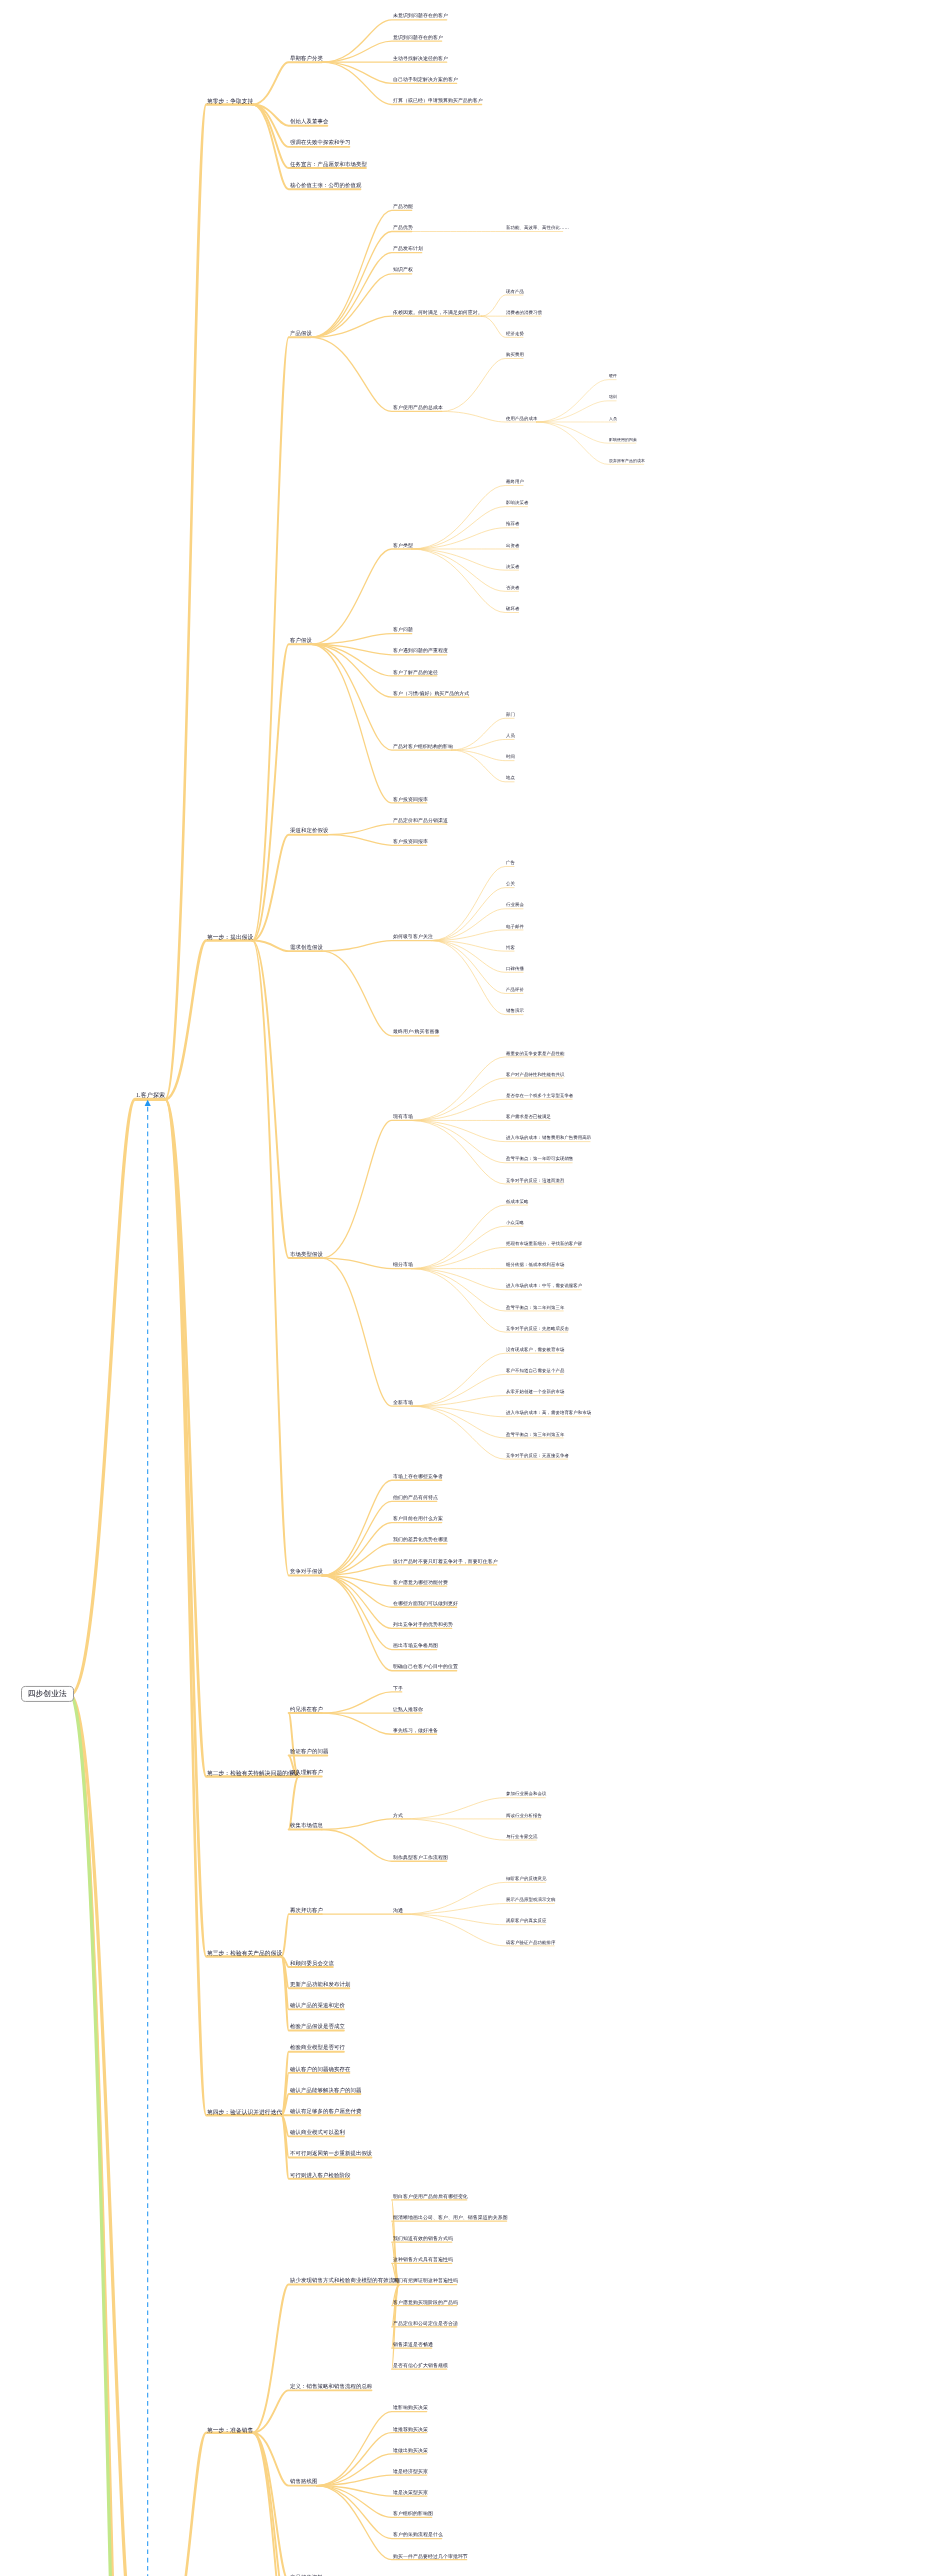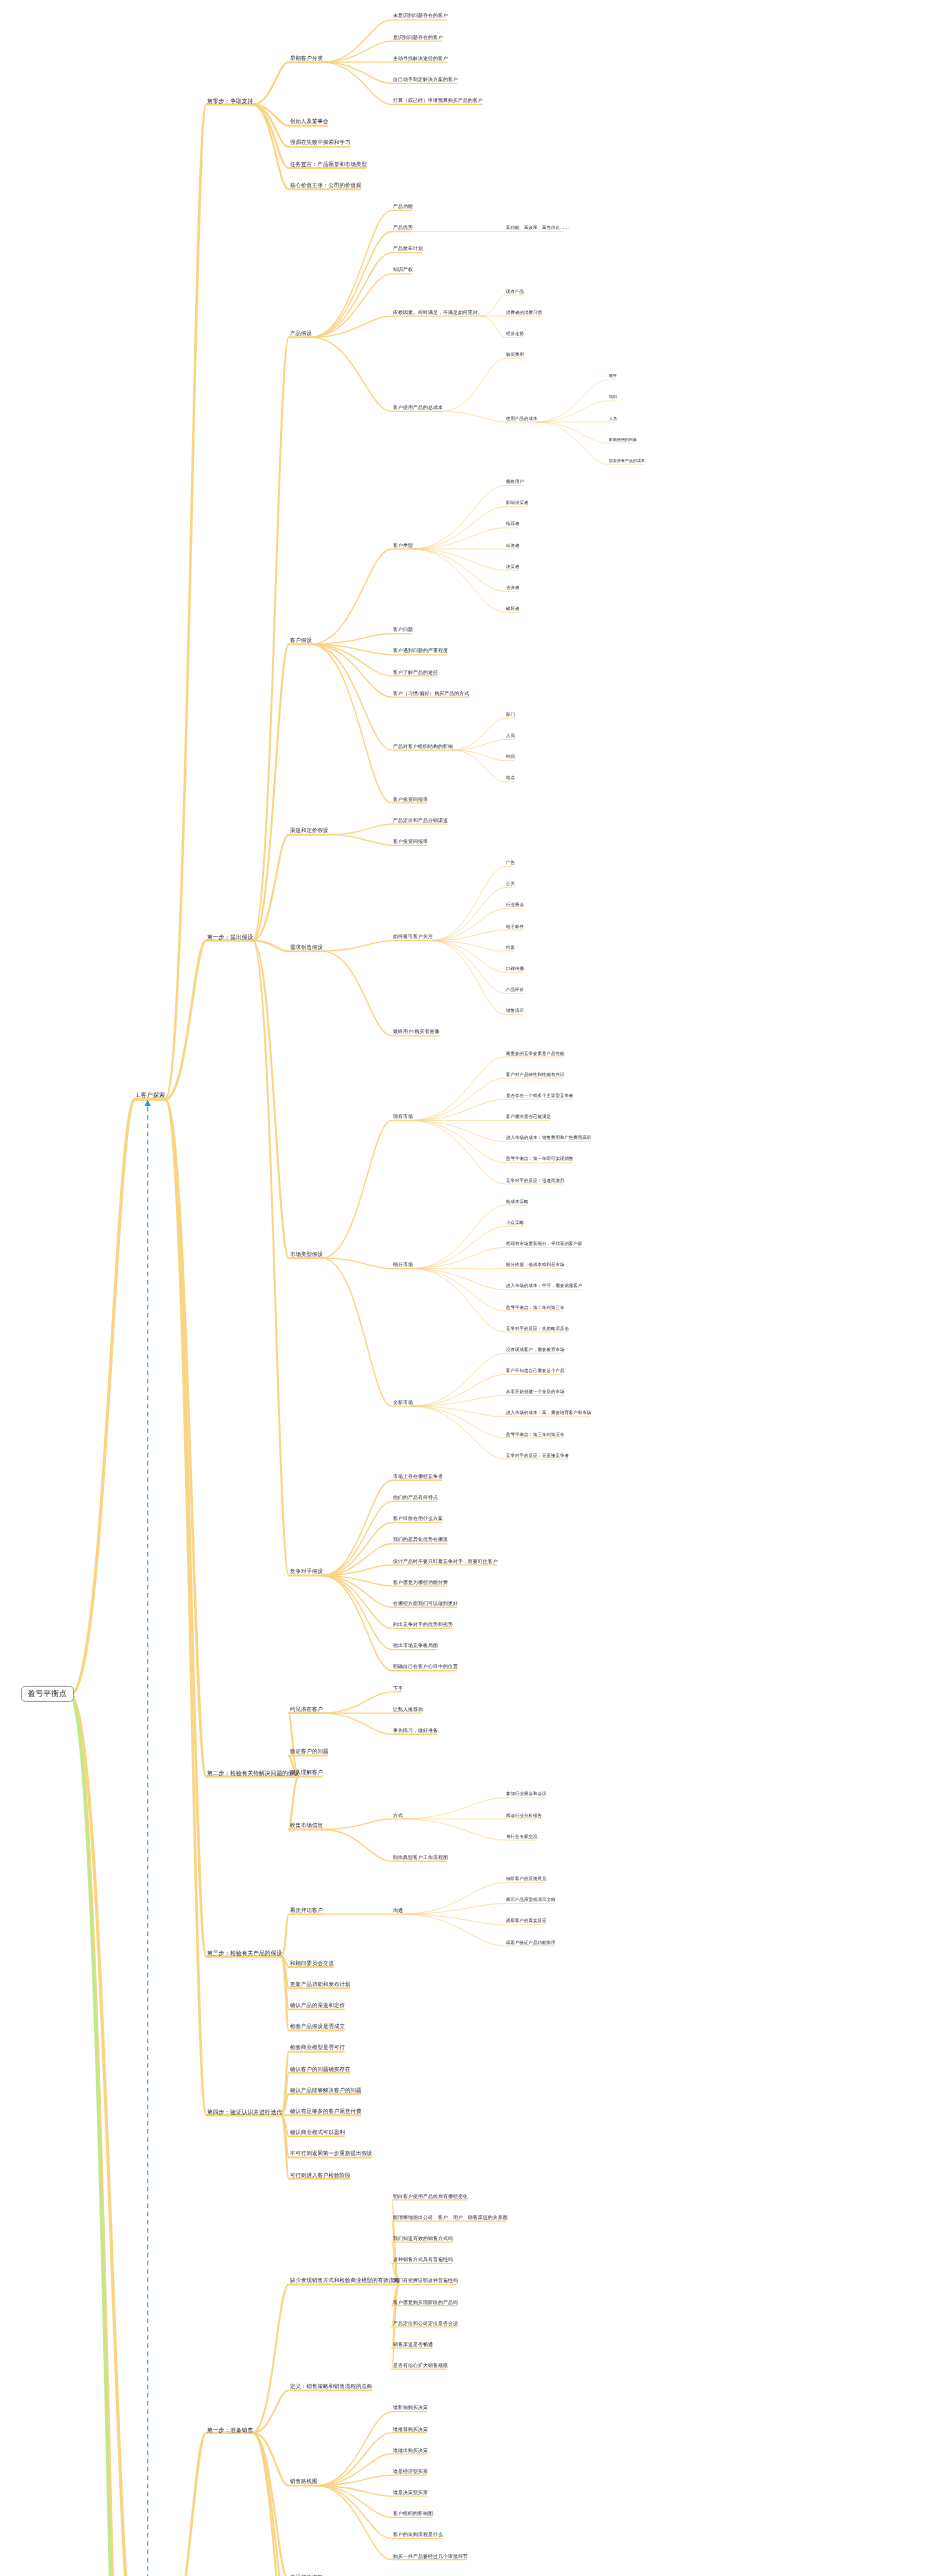--- a/index.html
+++ b/index.html
@@ -261,21 +261,21 @@
       <path d="M 422.44 6509.825000000001 C 498.098 6509.825000000001, 518.732 6448.19375, 560 6448.19375 L 592.13 6448.19375" fill="none" stroke="#C2E88A" stroke-width="3.75" stroke-linecap="round" stroke-linejoin="round"></path>
       <path d="M 422.44 6509.825000000001 C 498.098 6509.825000000001, 518.732 6489.28125, 560 6489.28125 L 602.84 6489.28125" fill="none" stroke="#C2E88A" stroke-width="3.75" stroke-linecap="round" stroke-linejoin="round"></path>
       <path d="M 422.44 6509.825000000001 C 498.098 6509.825000000001, 518.732 6530.36875, 560 6530.36875 L 592.13 6530.36875" fill="none" stroke="#C2E88A" stroke-width="3.75" stroke-linecap="round" stroke-linejoin="round"></path>
       <path d="M 422.44 6509.825000000001 C 498.098 6509.825000000001, 518.732 6571.456249999999, 560 6571.456249999999 L 581.42 6571.456249999999" fill="none" stroke="#C2E88A" stroke-width="3.75" stroke-linecap="round" stroke-linejoin="round"></path>
       <g>
         <path d="M 286.5364 5149.937500000001 C 286.5364 4893.937500000001, 286.5364 2394.0062500000004, 286.5364 2144.0062500000004" fill="none" stroke="#2196F3" stroke-width="2" stroke-dasharray="9 7"></path>
         <path d="M 286.5364 2135.0062500000004 L 280.5364 2147.0062500000004 L 292.5364 2147.0062500000004 Z" fill="#2196F3"></path>
       </g>
     </svg>
   <div id="node-layer">
-      <div class="node root" style="left: 20.6px; top: 1694px; font-size: 7.7px;">盈亏平衡点</div>
+      <div class="node root" style="left: 20.6px; top: 1694px; font-size: 7.7px;">四步创业法</div>
       <div class="node d1" style="left: 135px; top: 1099px; font-size: 6px;">1.客户探索</div>
       <div class="node d2" style="left: 206px; top: 104px; font-size: 5.7px;">第零步：争取支持</div>
       <div class="node d3" style="left: 289px; top: 62px; font-size: 5.4px;">早期客户分类</div>
       <div class="node d4" style="left: 392px; top: 19.3px; font-size: 4.9px;">未意识到问题存在的客户</div>
       <div class="node d4" style="left: 392px; top: 41px; font-size: 4.9px;">意识到问题存在的客户</div>
       <div class="node d4" style="left: 392px; top: 62px; font-size: 4.9px;">主动寻找解决途径的客户</div>
       <div class="node d4" style="left: 392px; top: 83px; font-size: 4.9px;">自己动手制定解决方案的客户</div>
       <div class="node d4" style="left: 392px; top: 104px; font-size: 4.9px;">打算（或已经）申请预算购买产品的客户</div>
       <div class="node d3" style="left: 289px; top: 125px; font-size: 5.4px;">创始人及董事会</div>
       <div class="node d3" style="left: 289px; top: 146px; font-size: 5.4px;">强调在失败中探索和学习</div>

